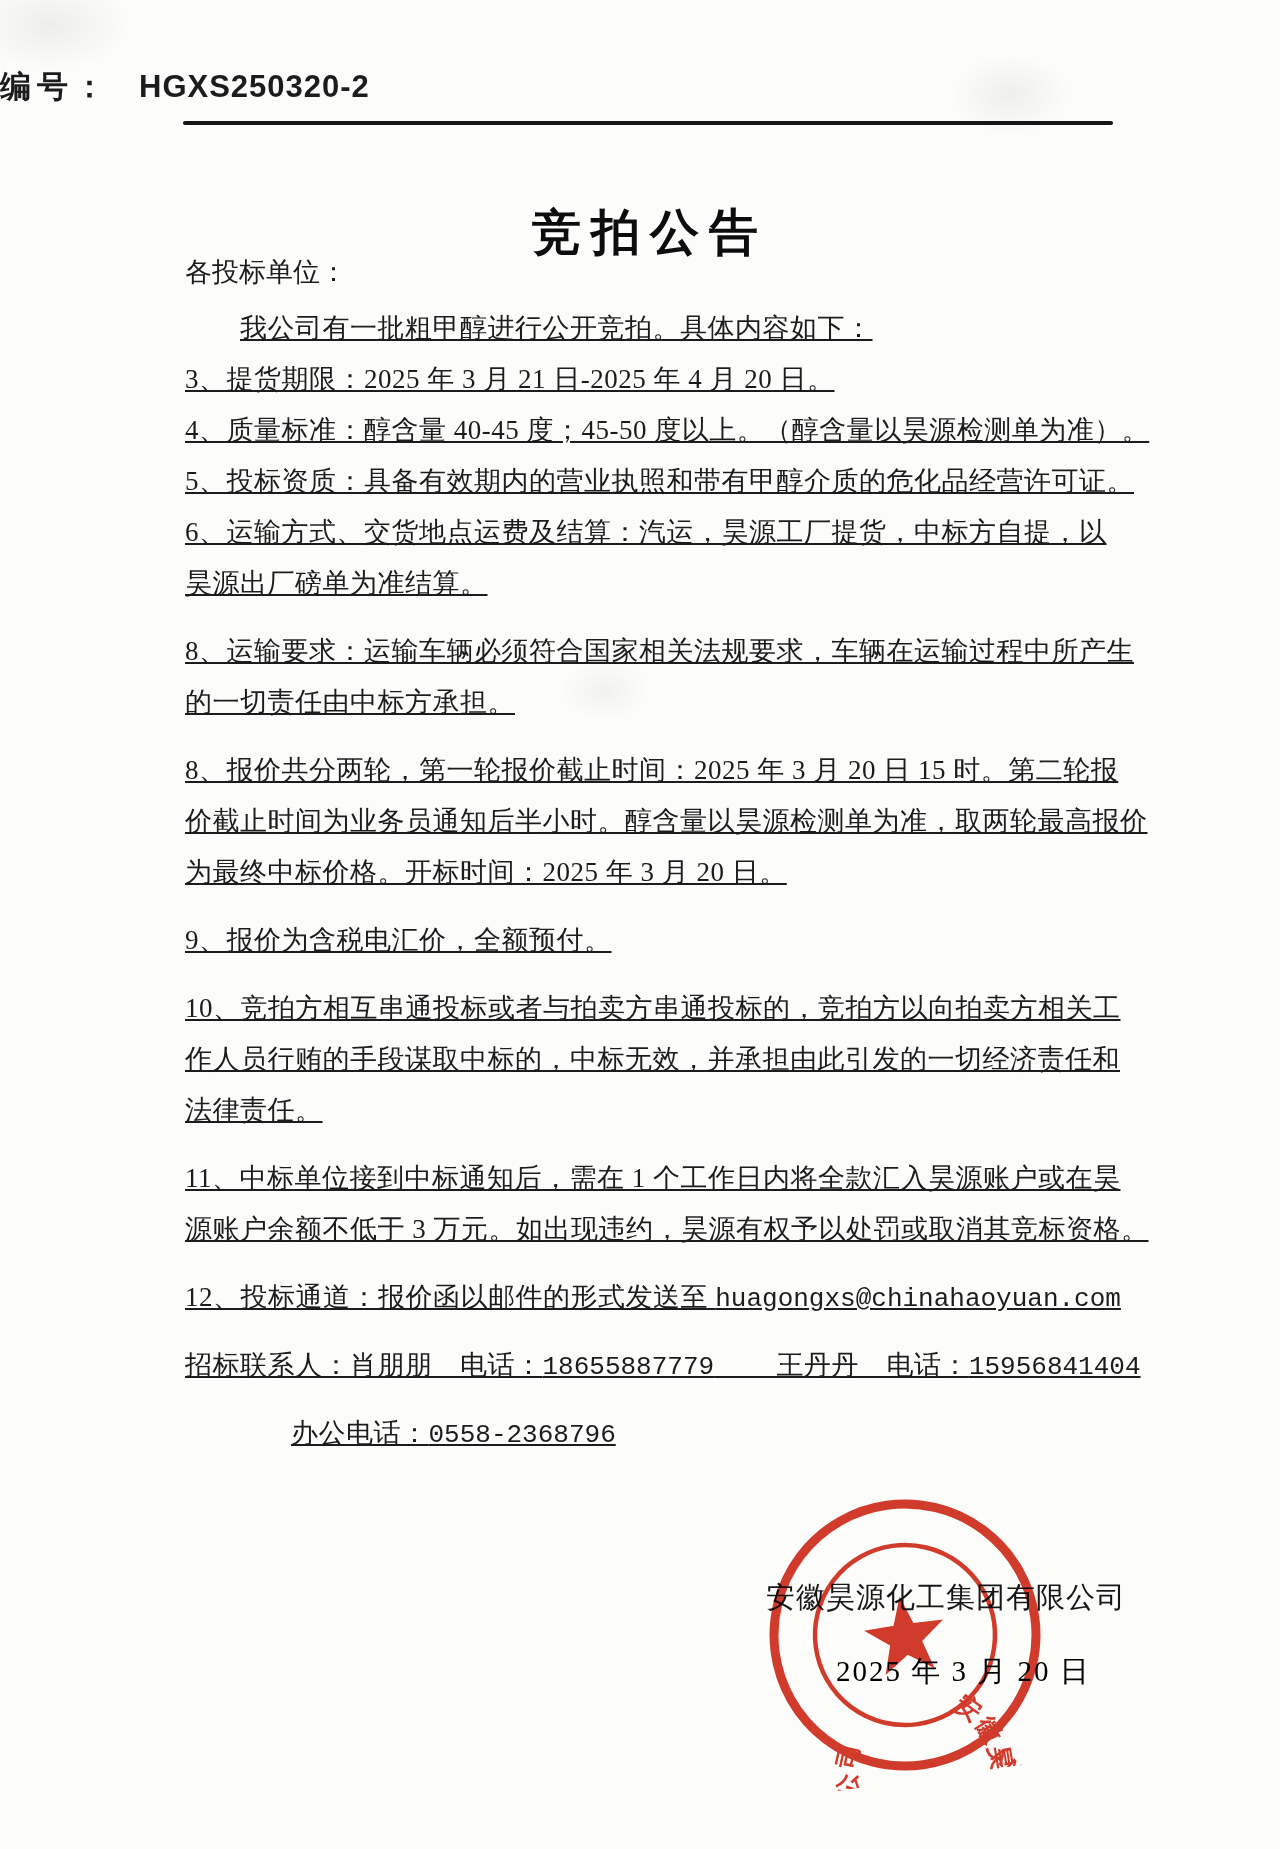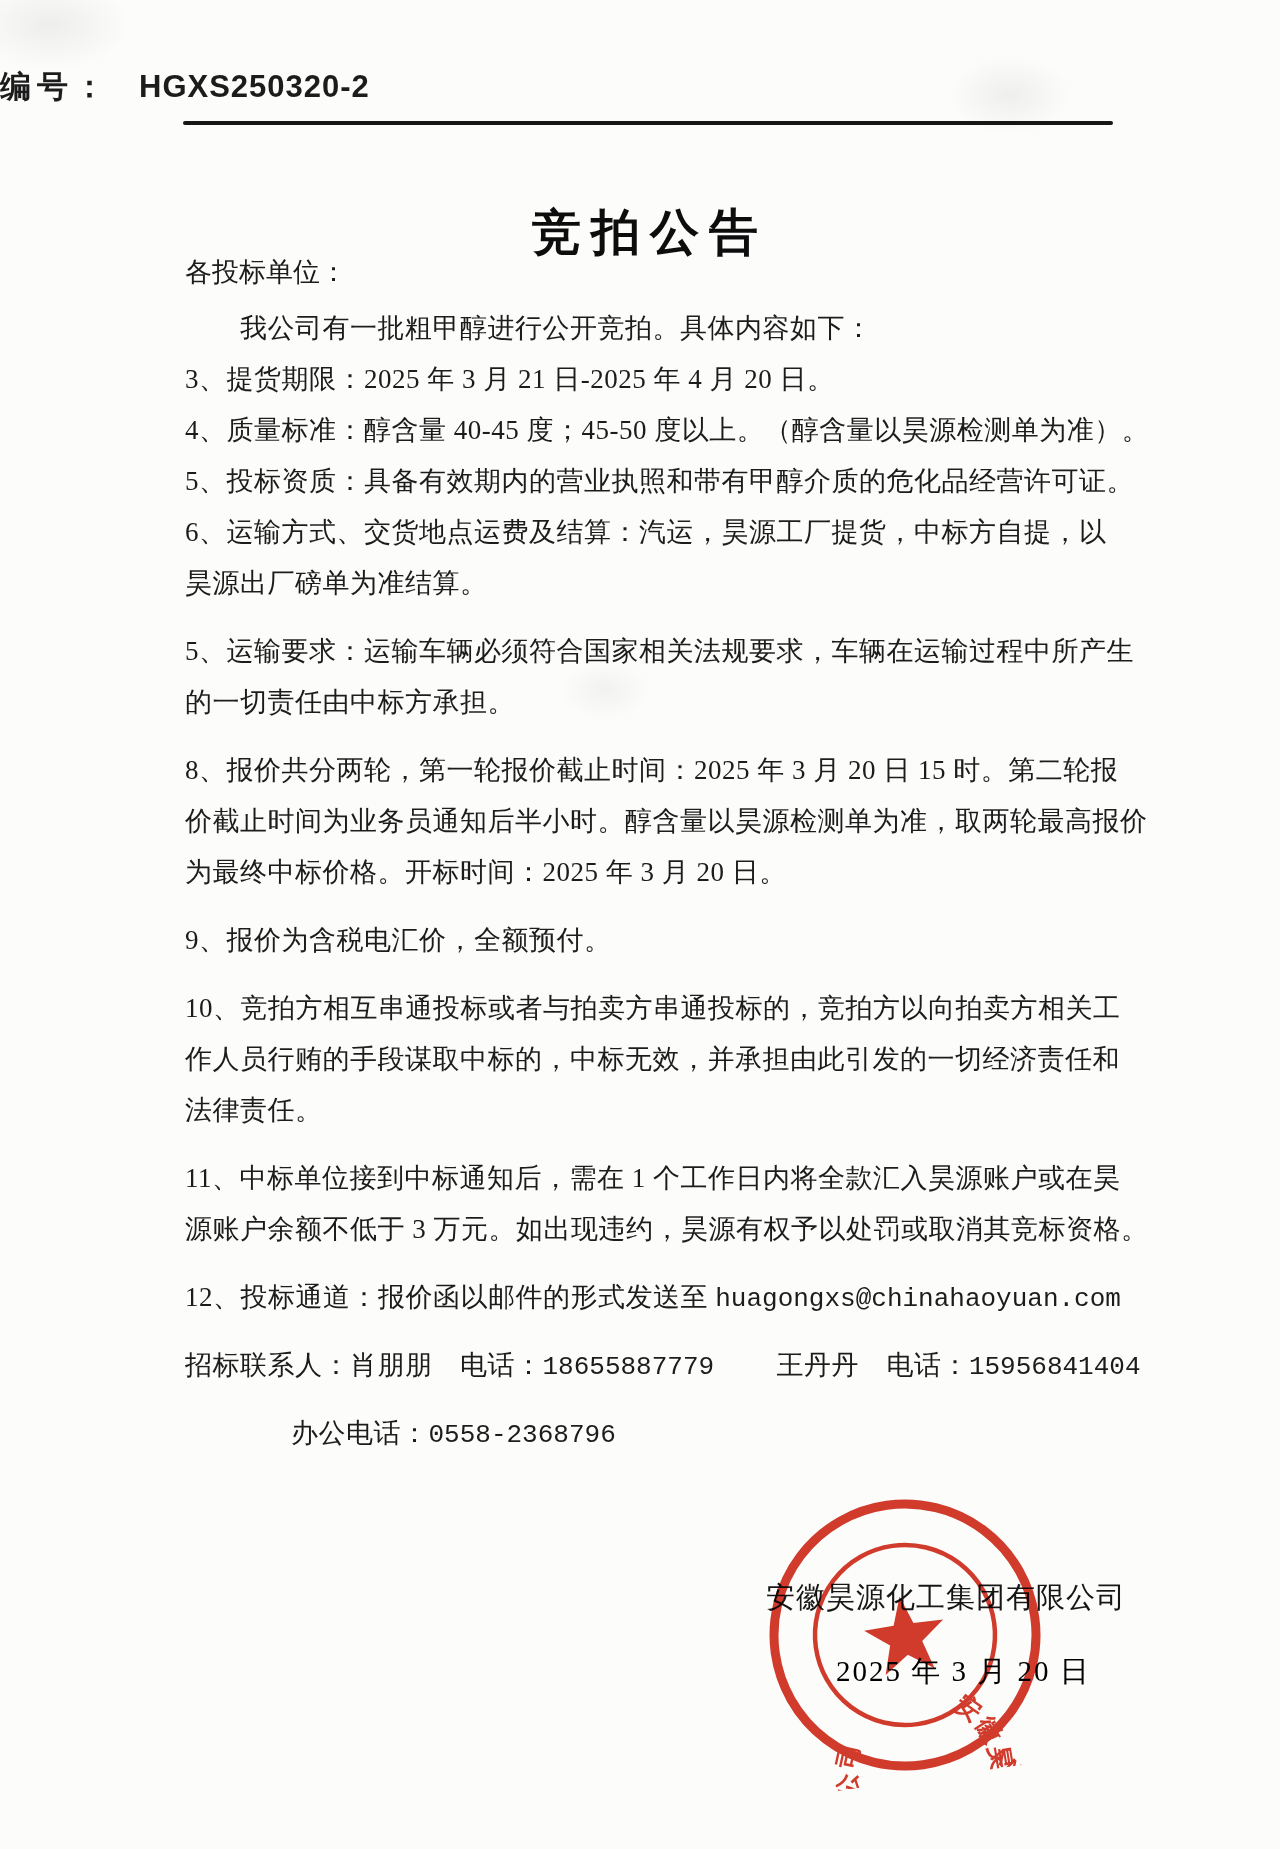--- a/index.html
+++ b/index.html
@@ -44,20 +44,21 @@
   }
   .body-flow{
     position:absolute;left:185px;top:303px;width:930px;
   }
   .para{margin:0;}
   .para.gap{margin-top:17px;}
   .line{
     height:51px;line-height:51px;
     font-size:27px;white-space:nowrap;
     letter-spacing:.5px;
+    text-decoration:underline;
   }
   .para.indent .line{padding-left:55px;}
   .para.office-indent .line{padding-left:106px;}
   .mono{
     font-family:"Liberation Mono","DejaVu Sans Mono",monospace;
     font-size:26px;letter-spacing:0;
   }
   .sig-company{
     position:absolute;left:766px;top:1578px;
     font-size:29px;letter-spacing:1px;white-space:nowrap;color:#161616;
@@ -110,21 +111,21 @@
         <div class="line">4、质量标准：醇含量 40-45 度；45-50 度以上。（醇含量以昊源检测单为准）。</div>
       </div>
       <div class="para">
         <div class="line">5、投标资质：具备有效期内的营业执照和带有甲醇介质的危化品经营许可证。</div>
       </div>
       <div class="para">
         <div class="line">6、运输方式、交货地点运费及结算：汽运，昊源工厂提货，中标方自提，以</div>
         <div class="line">昊源出厂磅单为准结算。</div>
       </div>
       <div class="para gap">
-        <div class="line">5、运输要求：运输车辆必须符合国家相关法规要求，车辆在运输过程中所产生</div>
+        <div class="line">8、运输要求：运输车辆必须符合国家相关法规要求，车辆在运输过程中所产生</div>
         <div class="line">的一切责任由中标方承担。</div>
       </div>
       <div class="para gap">
         <div class="line">8、报价共分两轮，第一轮报价截止时间：2025 年 3 月 20 日 15 时。第二轮报</div>
         <div class="line">价截止时间为业务员通知后半小时。醇含量以昊源检测单为准，取两轮最高报价</div>
         <div class="line">为最终中标价格。开标时间：2025 年 3 月 20 日。</div>
       </div>
       <div class="para gap">
         <div class="line">9、报价为含税电汇价，全额预付。</div>
       </div>

